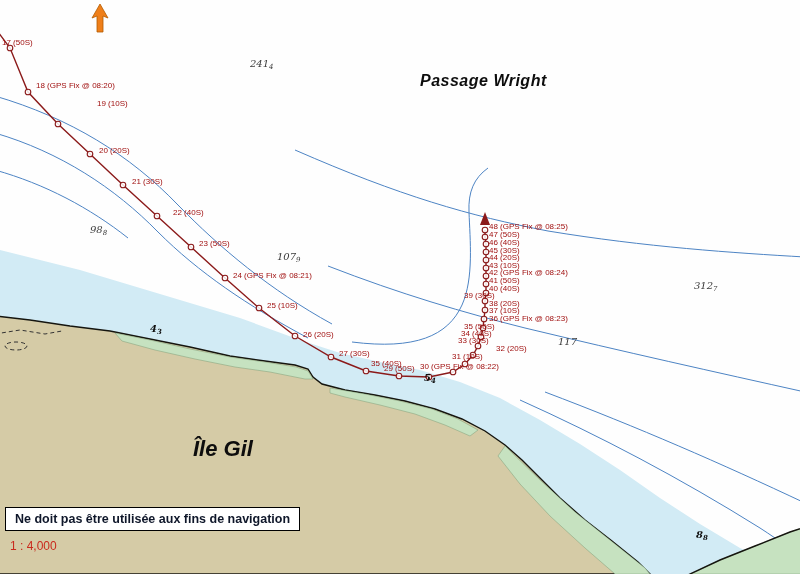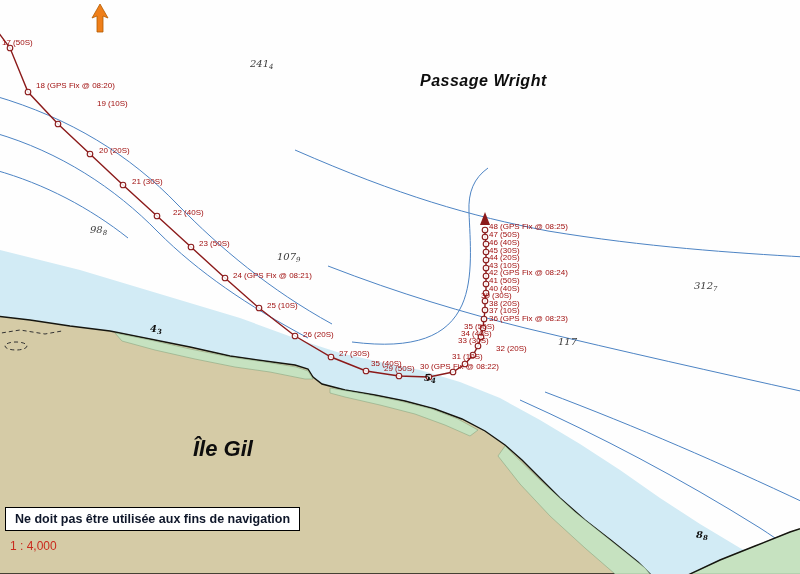--- a/index.html
+++ b/index.html
@@ -133,21 +133,21 @@
       <div class="wpt-label" style="left: 384px; top: 364px;">29 (50S)</div>
       <div class="wpt-label" style="left: 420px; top: 362px;">30 (GPS Fix @ 08:22)</div>
       <div class="wpt-label" style="left: 452px; top: 352px;">31 (10S)</div>
       <div class="wpt-label" style="left: 455px; top: 344px; padding-left: 41px;">32 (20S)</div>
       <div class="wpt-label" style="left: 458px; top: 336px;">33 (30S)</div>
       <div class="wpt-label" style="left: 461px; top: 329px;">34 (40S)</div>
       <div class="wpt-label" style="left: 464px; top: 322px;">35 (50S)</div>
       <div class="wpt-label" style="left: 489px; top: 314px;">36 (GPS Fix @ 08:23)</div>
       <div class="wpt-label" style="left: 489px; top: 306px;">37 (10S)</div>
       <div class="wpt-label" style="left: 489px; top: 299px;">38 (20S)</div>
-      <div class="wpt-label" style="left: 481px; top: 291px;">39 (30S)</div>
+      <div class="wpt-label" style="left: 464px; top: 291px;">39 (30S)</div>
       <div class="wpt-label" style="left: 489px; top: 284px;">40 (40S)</div>
       <div class="wpt-label" style="left: 489px; top: 276px;">41 (50S)</div>
       <div class="wpt-label" style="left: 489px; top: 268px;">42 (GPS Fix @ 08:24)</div>
       <div class="wpt-label" style="left: 489px; top: 261px;">43 (10S)</div>
       <div class="wpt-label" style="left: 489px; top: 253px;">44 (20S)</div>
       <div class="wpt-label" style="left: 489px; top: 246px;">45 (30S)</div>
       <div class="wpt-label" style="left: 489px; top: 238px;">46 (40S)</div>
       <div class="wpt-label" style="left: 489px; top: 230px;">47 (50S)</div>
       <div class="wpt-label" style="left: 489px; top: 222px;">48 (GPS Fix @ 08:25)</div>
       <div class="sounding" style="left: 250px; top: 58px;"><span>241</span><span class="sub">4</span></div>

